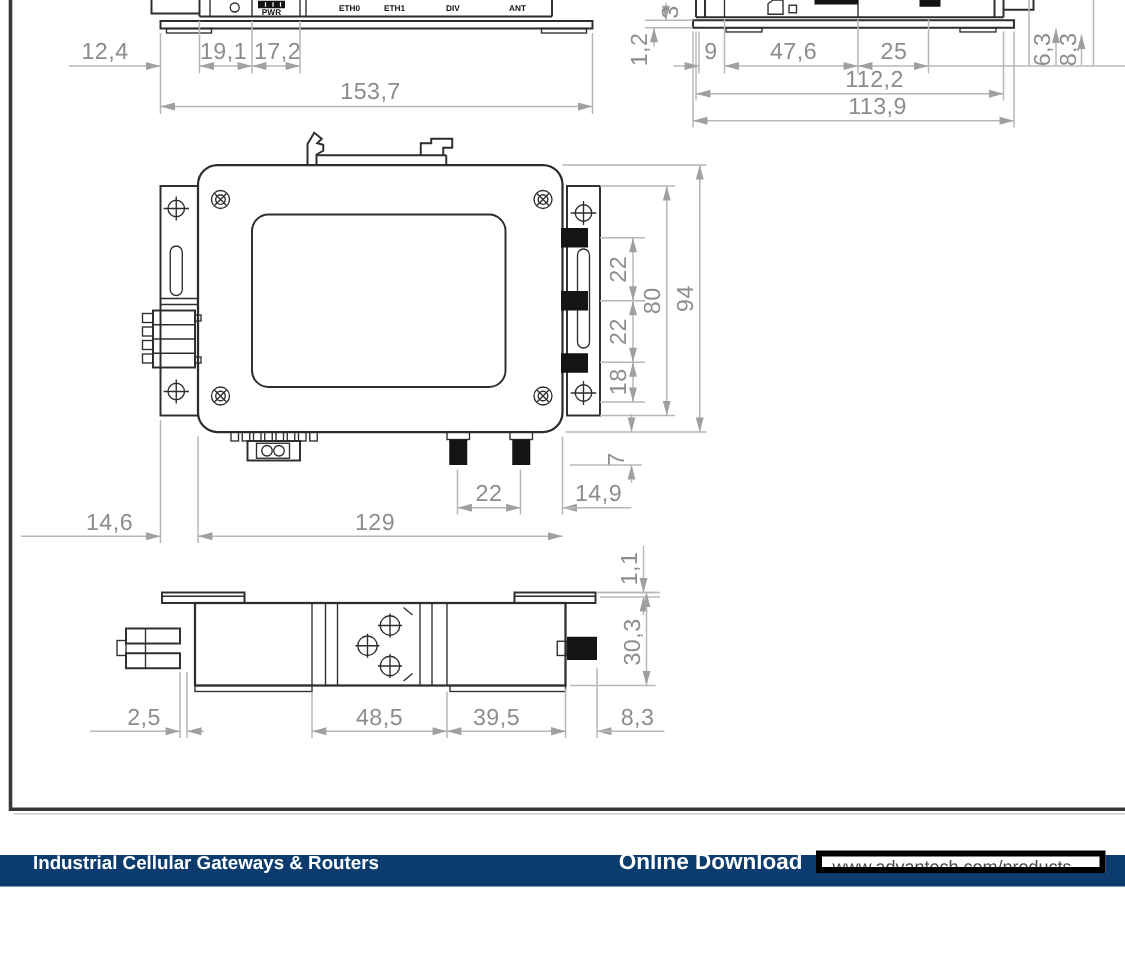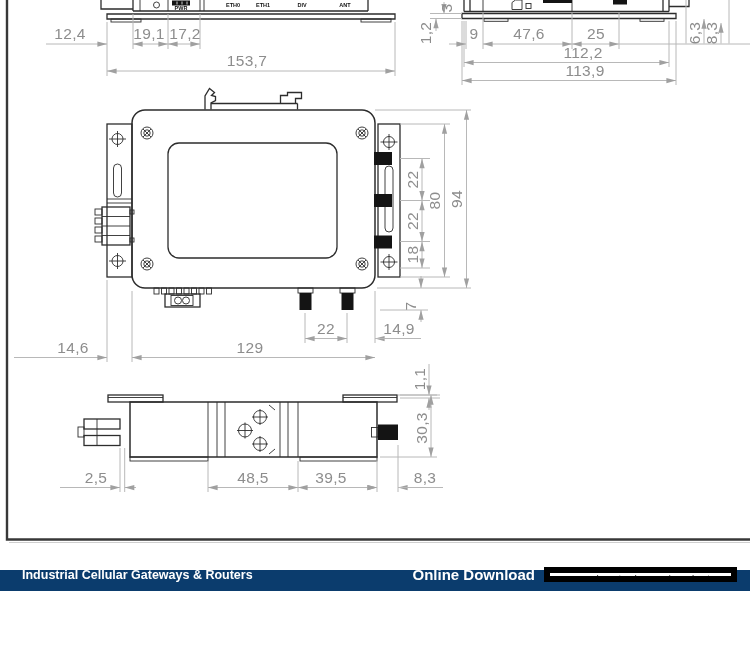--- a/index.html
+++ b/index.html
@@ -12,21 +12,21 @@
   .ol{stroke:#2d2d2d;stroke-width:1.3;fill:none;}
   .olf{stroke:#2d2d2d;stroke-width:1.5;fill:none;}
   .thin{stroke:#2d2d2d;stroke-width:.9;fill:none;}
   .dark{fill:#141414;stroke:none;}
   .footer-bar{position:absolute;left:0;top:570px;width:750px;height:21px;background:#0b3c6d;
       display:flex;align-items:center;justify-content:space-between;box-sizing:border-box;
       padding:0 13px 12px 22px;}
   .footer-left{color:#ffffff;font-size:12.5px;font-weight:bold;white-space:nowrap;}
   .footer-right{display:flex;align-items:center;}
   .dl-label{color:#ffffff;font-size:15px;font-weight:bold;white-space:nowrap;}
-  .url-box{display:inline-block;width:193px;height:15px;background:#ffffff;border:6px solid #000000;
+  .url-box{display:inline-block;width:193px;height:15px;background:#ffffff;border:4px solid #000000;
       margin-left:9px;color:#4a4a4a;font-size:12px;line-height:15px;padding-left:7px;
       box-sizing:border-box;white-space:nowrap;overflow:hidden;}
 </style>
 </head>
 <body>
 
 <svg id="drawing" width="750" height="550" viewBox="0 0 750 550">
   <defs>
     <marker id="ar" viewBox="0 0 12 8" refX="11.5" refY="4" markerWidth="11" markerHeight="7" orient="auto-start-reverse" markerUnits="userSpaceOnUse">
       <path d="M0.5,1 L11.5,4 L0.5,7 Z" fill="#a0a0a0"></path>

